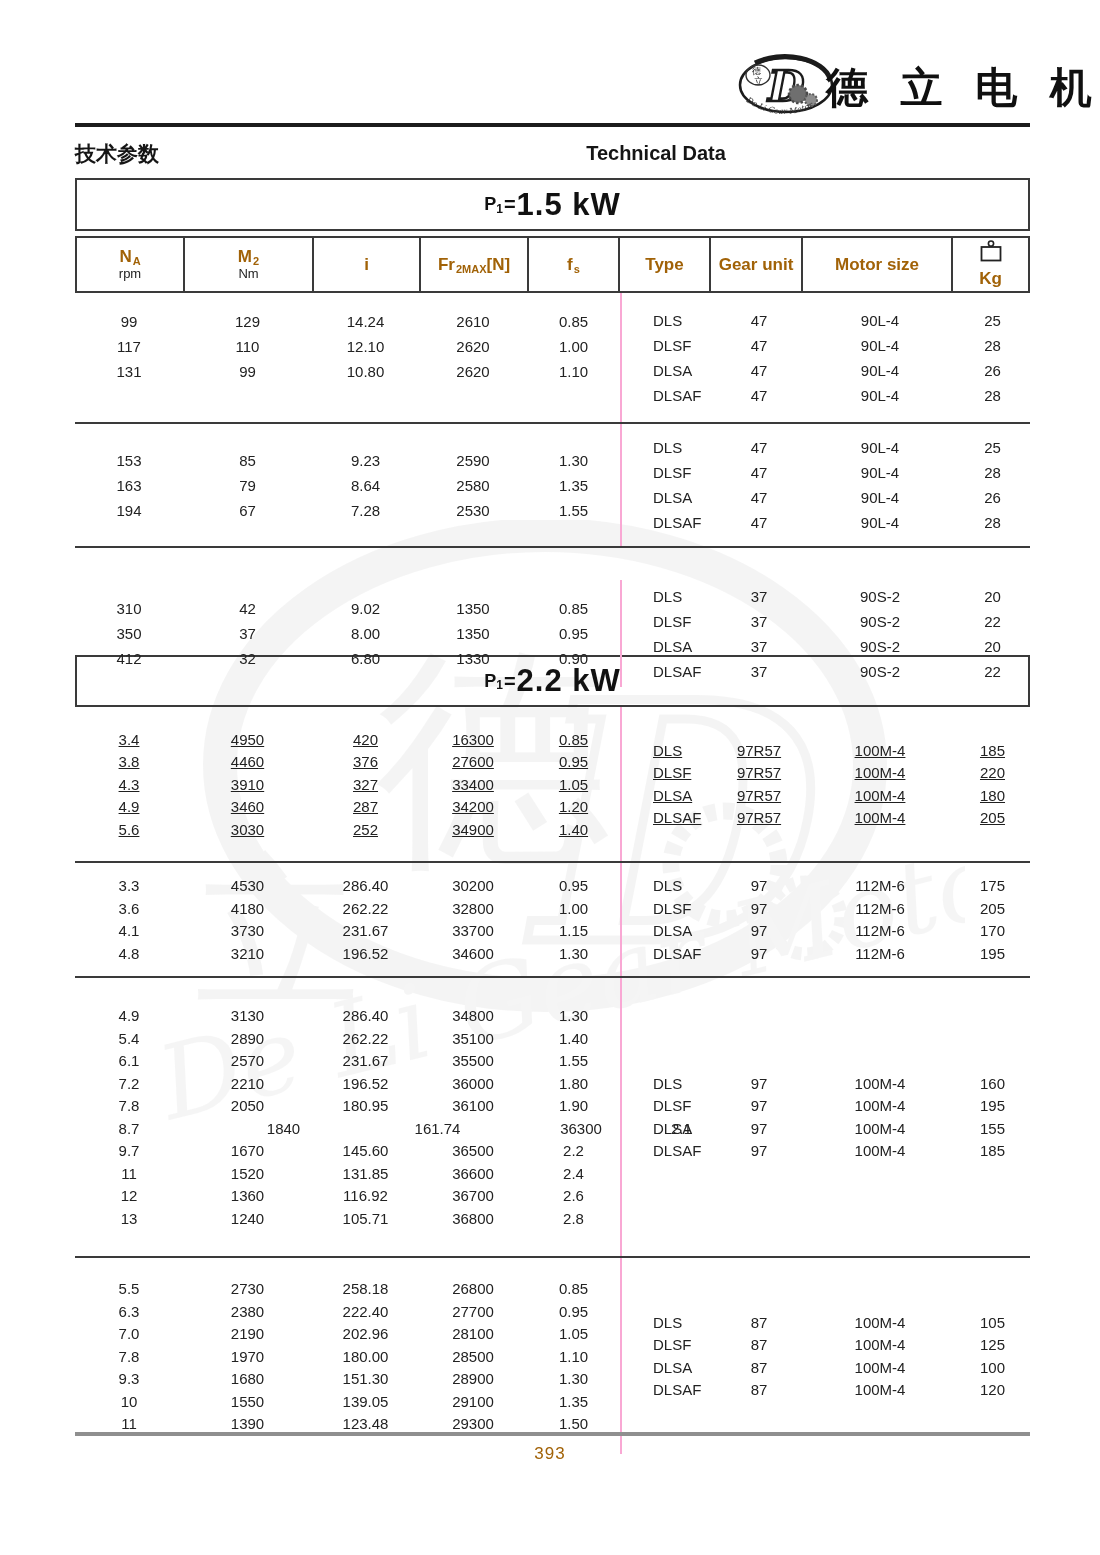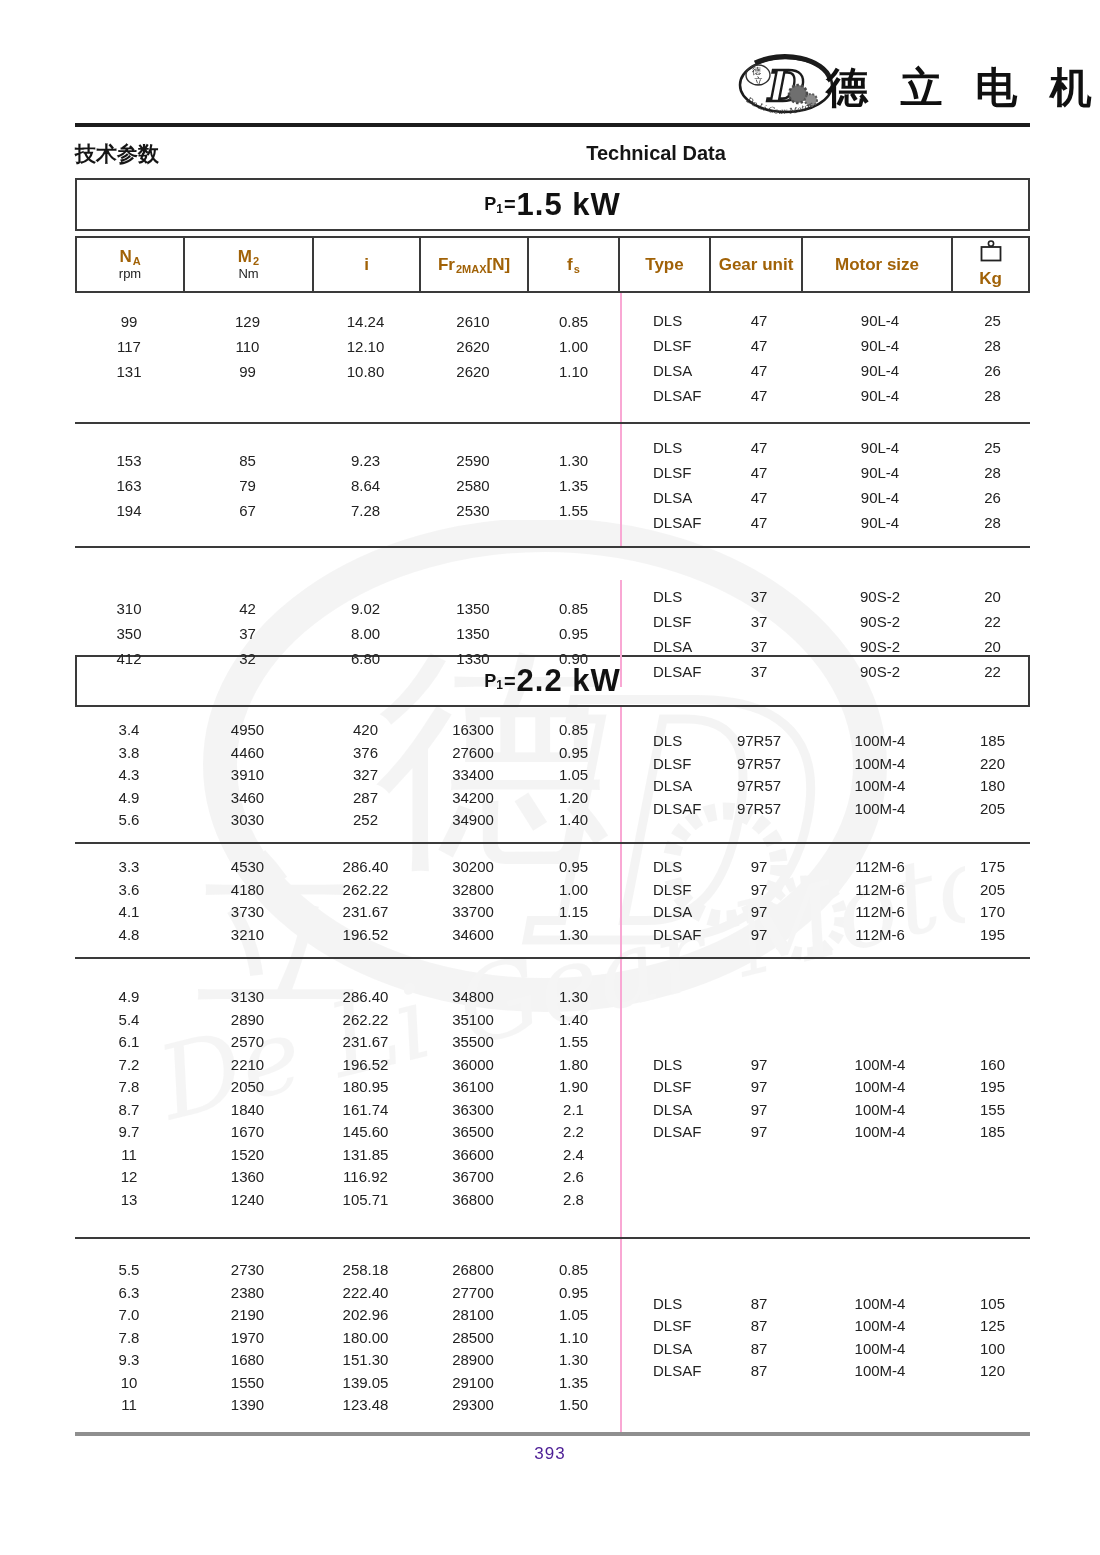--- a/index.html
+++ b/index.html
@@ -47,21 +47,21 @@
   .bleft{width:545px;display:flex;flex-direction:column;justify-content:center;box-sizing:border-box;}
   .bright{flex:1;border-left:2px solid #f9a8d4;display:flex;flex-direction:column;justify-content:center;box-sizing:border-box;}
   .lrow{display:grid;grid-template-columns:108px 129px 107px 108px auto;align-items:center;}
   .rrow{display:grid;grid-template-columns:91px 92px 150px auto;align-items:center;}
   .cell{text-align:center;font-size:15px;color:#222;}
   .rrow .cell:first-child{text-align:left;padding-left:31px;}
 
   
   #footer-rule{position:absolute;left:75px;top:1432px;width:955px;height:4px;background:#8f8f8f;}
   #page-number{position:absolute;left:0;top:1444px;width:1100px;text-align:center;
-      font-size:17px;color:#4c1d95;letter-spacing:1px;}
+      font-size:17px;color:#a16207;letter-spacing:1px;}
 </style>
 </head>
 <body>
 
 <svg id="watermark" width="850" height="680" viewBox="0 0 850 680">
   <ellipse cx="430" cy="245" rx="325" ry="230" fill="none" stroke="#9a9a9a" stroke-width="34"></ellipse>
   <text x="260" y="320" font-size="235" fill="#a0a0a0" font-family="'DejaVu Serif',serif">德</text>
   <text x="80" y="470" font-size="165" fill="#a0a0a0" font-family="'DejaVu Serif',serif">立</text>
   <text x="420" y="420" font-size="330" font-weight="bold" font-style="italic" fill="none" stroke="#9a9a9a" stroke-width="9" font-family="'DejaVu Serif',serif">D</text>
   <circle cx="610" cy="345" r="54" fill="none" stroke="#9a9a9a" stroke-width="17" stroke-dasharray="11 7"></circle>
@@ -287,21 +287,21 @@
         <div class="rrow" style="height: 25px;">
           <div class="cell">DLSAF</div>
           <div class="cell">37</div>
           <div class="cell">90S-2</div>
           <div class="cell">22</div>
         </div>
       </div>
     </div>
   </div>
 <div id="section-1-blocks">
-    <div class="block" style="height: 137px; border-bottom: 2px solid rgb(58, 58, 58);">
+    <div class="block" style="height: 156px; border-bottom: 2px solid rgb(58, 58, 58); text-decoration: underline;">
       <div class="bleft">
         <div class="lrow" style="height: 22.5px;">
           <div class="cell">3.4</div>
           <div class="cell">4950</div>
           <div class="cell">420</div>
           <div class="cell">16300</div>
           <div class="cell">0.85</div>
         </div>
         <div class="lrow" style="height: 22.5px;">
           <div class="cell">3.8</div>
@@ -447,21 +447,21 @@
           <div class="cell">36000</div>
           <div class="cell">1.80</div>
         </div>
         <div class="lrow" style="height: 22.5px;">
           <div class="cell">7.8</div>
           <div class="cell">2050</div>
           <div class="cell">180.95</div>
           <div class="cell">36100</div>
           <div class="cell">1.90</div>
         </div>
-        <div class="lrow" style="height: 22.5px;">
+        <div class="lrow" style="height: 22.5px; gap: 36px;">
           <div class="cell">8.7</div>
           <div class="cell">1840</div>
           <div class="cell">161.74</div>
           <div class="cell">36300</div>
           <div class="cell">2.1</div>
         </div>
         <div class="lrow" style="height: 22.5px;">
           <div class="cell">9.7</div>
           <div class="cell">1670</div>
           <div class="cell">145.60</div>

